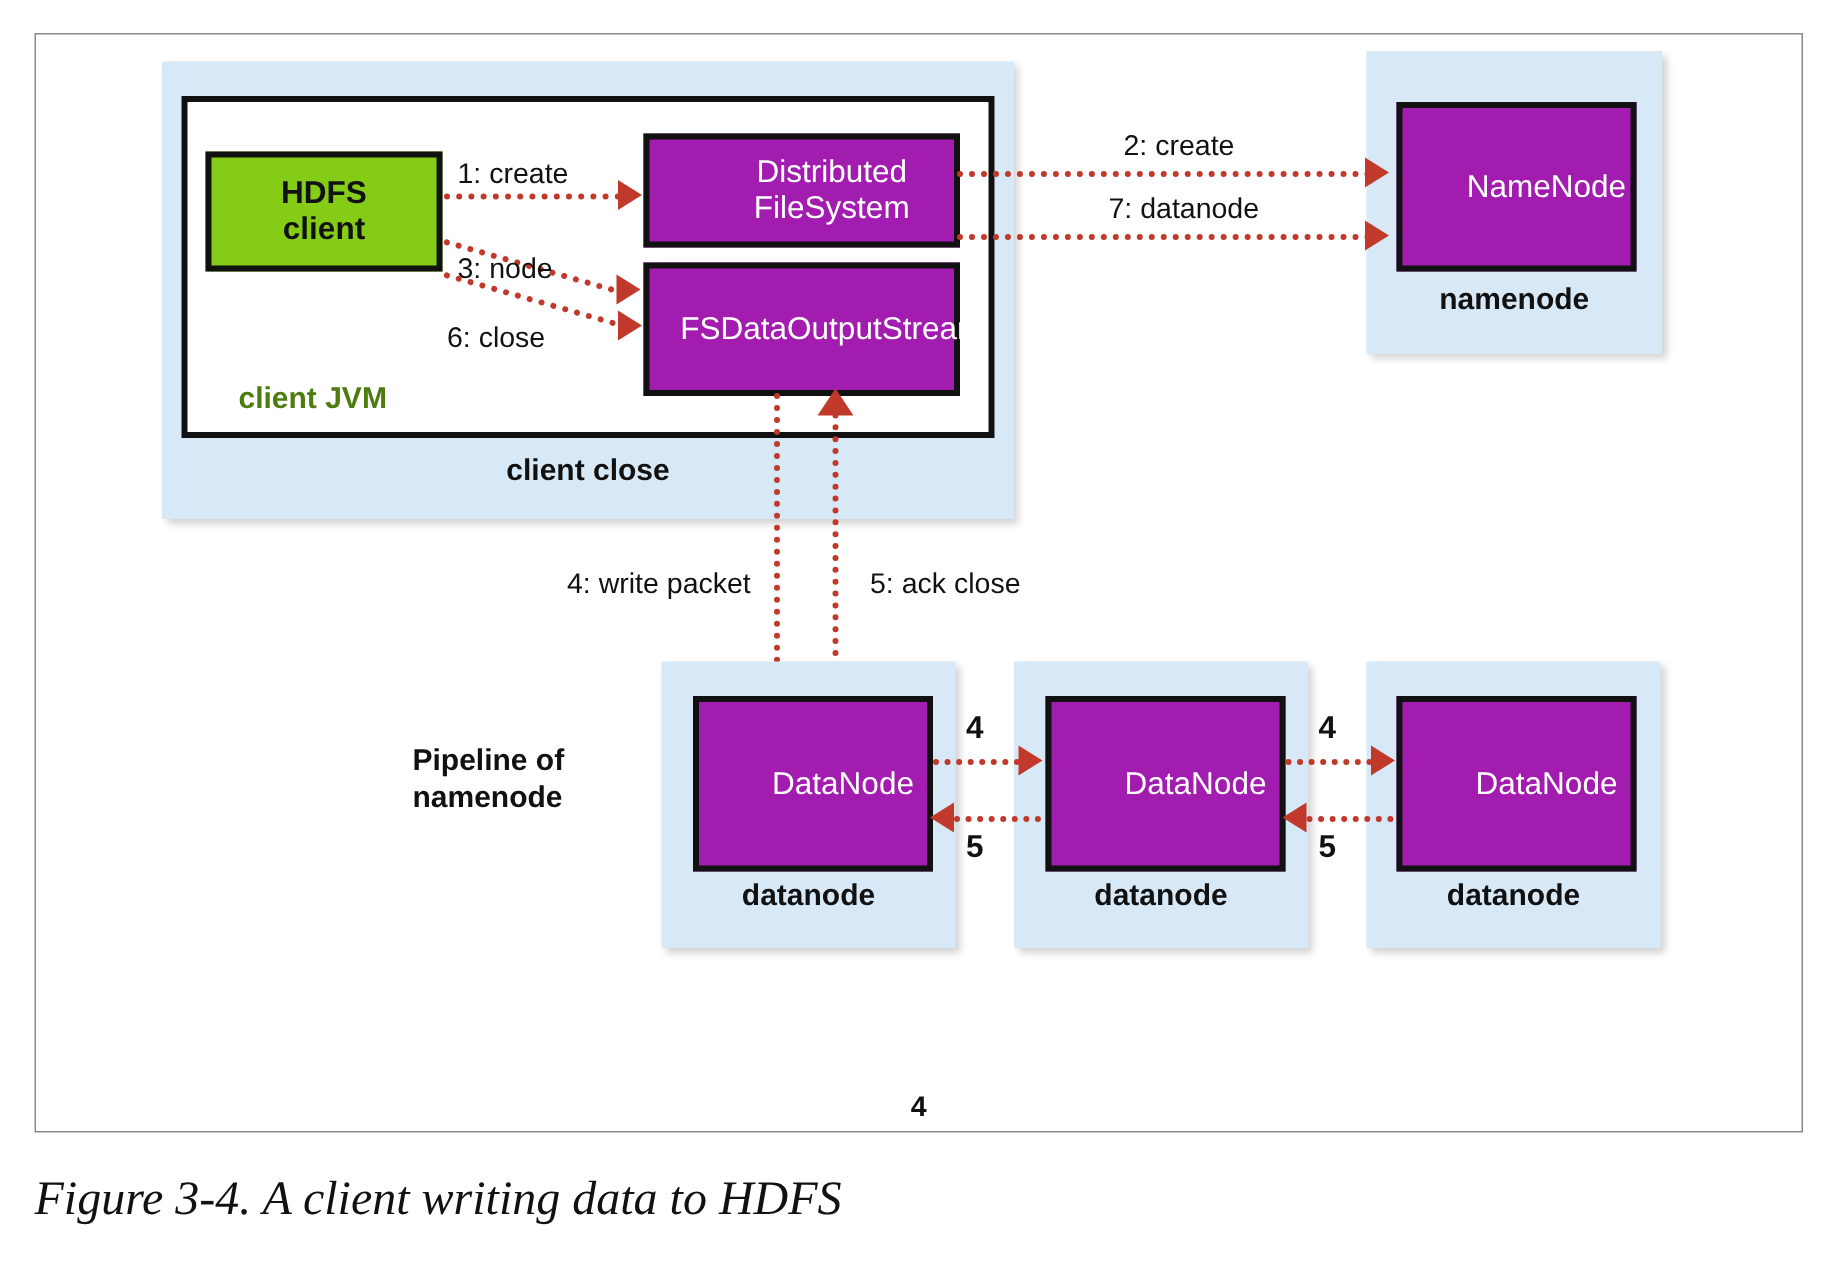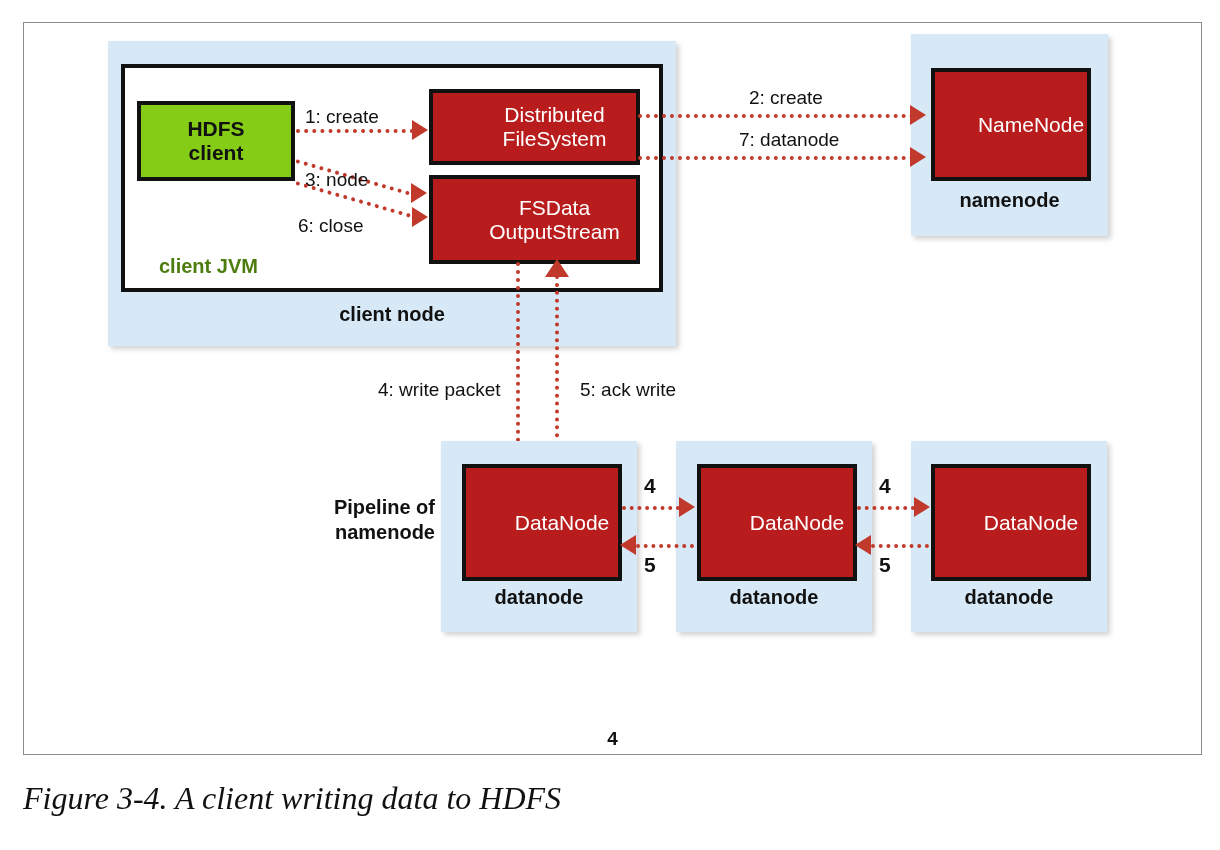--- a/index.html
+++ b/index.html
@@ -15,21 +15,21 @@
 
   
   .node-shell{                       
     position:absolute;background:#d7e9f6;
     box-shadow:3px 3px 5px rgba(0,0,0,.18);
   }
   .inner-box{                        
     position:absolute;border:4px solid #111;box-sizing:border-box;
     display:flex;align-items:center;justify-content:center;text-align:center;
   }
-  .blue-box{background:#b91c1c;color:#ffffff;font-size:21px;line-height:1.12;padding-left:40px;}
+  .blue-box{background:#a21caf;color:#ffffff;font-size:21px;line-height:1.12;padding-left:40px;}
   .orange-box{background:#84cc16;color:#111;font-weight:bold;font-size:21px;line-height:1.15;}
   .white-box{background:#ffffff;}
 
   .shell-caption{
     position:absolute;left:0;right:0;text-align:center;
     font-weight:bold;font-size:20px;color:#111;
   }
 
   
   .dot-h{                            
@@ -51,59 +51,59 @@
   .edge-label{
     position:absolute;font-size:19px;color:#111;white-space:nowrap;
   }
   .edge-num{
     position:absolute;font-size:21px;font-weight:bold;color:#111;
   }
 
   .slanted{position:absolute;transform-origin:0 50%;}
 
   #pipeline-label{
-    position:absolute;left:274px;top:495px;width:160px;text-align:right;
+    position:absolute;left:274px;top:495px;width:160px;text-align:left;
     font-weight:bold;font-size:20px;line-height:1.25;color:#111;
   }
 
   #page-number{
     position:absolute;left:0;right:0;top:705px;text-align:center;
     font-weight:bold;font-size:19px;color:#111;
   }
 
   #figure-caption{
     position:absolute;left:23px;top:780px;
     font-family:"Liberation Serif", serif;font-style:italic;
     font-size:32px;color:#111;
   }
 </style>
 </head>
 <body>
 
 <div id="figure-frame">
 
   <div class="node-shell" style="left:84px;top:18px;width:568px;height:305px;">
-    <div class="shell-caption" style="top:262px;">client node</div>
+    <div class="shell-caption" style="top:262px;">client close</div>
   </div>
 
   <div class="inner-box white-box" style="left:97px;top:41px;width:542px;height:228px;display:block;">
     <div style="position:absolute;left:34px;bottom:10px;font-weight:bold;font-size:20px;color:#4d7c0f;">client JVM</div>
   </div>
 
   <div class="inner-box orange-box" style="left:113px;top:78px;width:158px;height:80px;flex-direction:column;">
     <span>HDFS</span>
     <span>client</span>
   </div>
 
   <div class="inner-box blue-box" style="left:405px;top:66px;width:211px;height:76px;flex-direction:column;">
     <span>Distributed</span>
     <span>FileSystem</span>
   </div>
 
-  <div class="inner-box blue-box" style="left:405px;top:152px;width:211px;height:89px;flex-direction:column;">
+  <div class="inner-box blue-box" style="left:405px;top:152px;width:211px;height:89px;flex-direction:row;">
     <span>FSData</span>
     <span>OutputStream</span>
   </div>
 
   <div class="node-shell" style="left:887px;top:11px;width:197px;height:202px;">
     <div class="shell-caption" style="top:155px;">namenode</div>
   </div>
 
   <div class="inner-box blue-box" style="left:907px;top:45px;width:160px;height:113px;">
     <span>NameNode</span>
@@ -128,21 +128,21 @@
   <div class="dot-h" style="left:614px;top:133px;width:276px;"></div>
   <div class="head head-r" style="left:886px;top:124px;"></div>
   <div class="edge-label" style="left:715px;top:106px;">7: datanode</div>
 
   <div class="dot-v" style="left:492px;top:239px;height:204px;"></div>
   <div class="head head-d" style="left:482px;top:441px;"></div>
   <div class="edge-label" style="left:354px;top:356px;">4: write packet</div>
 
   <div class="dot-v" style="left:531px;top:252px;height:210px;"></div>
   <div class="head head-u" style="left:521px;top:236px;"></div>
-  <div class="edge-label" style="left:556px;top:356px;">5: ack write</div>
+  <div class="edge-label" style="left:556px;top:356px;">5: ack close</div>
 
   <div id="pipeline-label" style="left:251px;top:472px;">
     <div>Pipeline of</div>
     <div>namenode</div>
   </div>
 
   <div class="node-shell" style="left:417px;top:418px;width:196px;height:191px;">
     <div class="shell-caption" style="top:145px;">datanode</div>
   </div>
   <div class="inner-box blue-box" style="left:438px;top:441px;width:160px;height:117px;">

